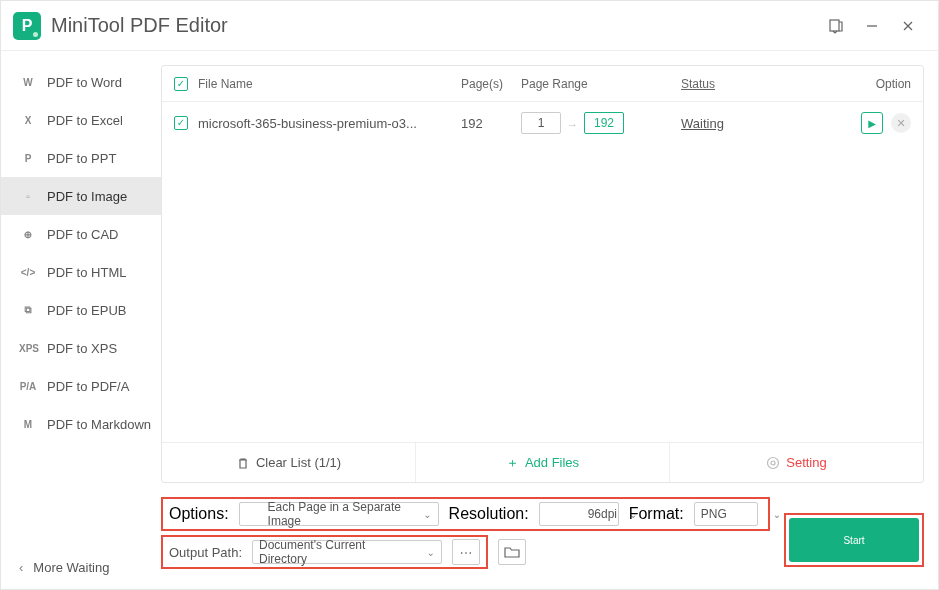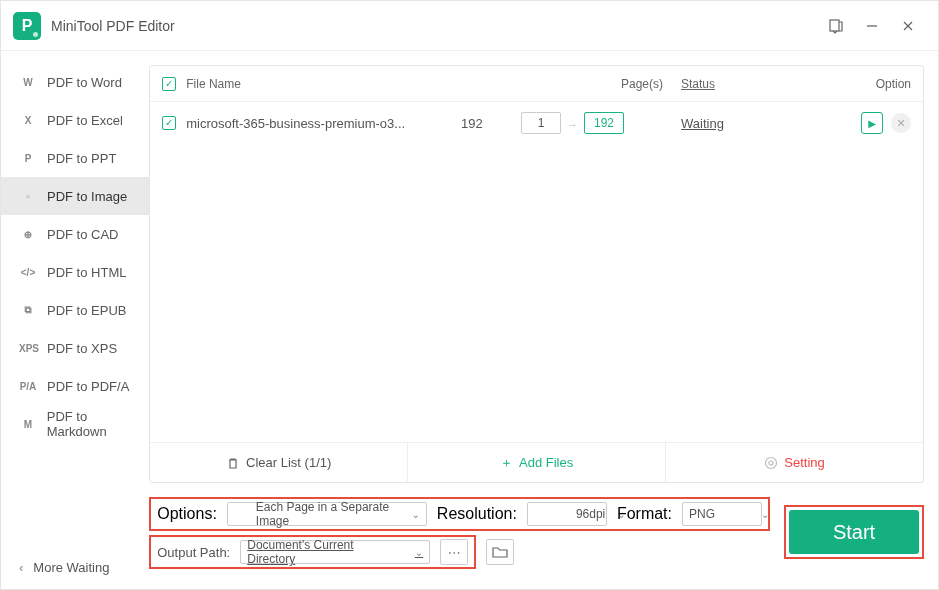--- a/index.html
+++ b/index.html
@@ -1,21 +1,21 @@
 <!DOCTYPE html>
 <html><head>
 <meta charset="utf-8">
 <style>
 * { box-sizing: border-box; margin: 0; padding: 0; font-family: -apple-system, "Segoe UI", Arial, sans-serif; }
 body { width: 939px; height: 590px; background: #fff; border: 1px solid #e5e5e5; position: relative; }
 
 .titlebar { height: 50px; display: flex; align-items: center; padding: 0 12px; border-bottom: 1px solid #eee; }
 .app-logo { width: 28px; height: 28px; background: #15b07f; border-radius: 5px; display: flex; align-items: center; justify-content: center; color: #fff; font-weight: bold; font-size: 16px; position: relative; }
 .app-logo::after { content:""; position:absolute; right:3px; bottom:3px; width:5px; height:5px; background:#b7eed6; border-radius:50%;}
-.app-title { margin-left: 10px; color: #555; font-size: 14px; }
+.app-title { margin-left: 10px; color: #555; font-size: 20px; }
 .title-spacer { flex: 1; }
 .title-btn { width: 36px; height: 36px; display: flex; align-items: center; justify-content: center; color: #666; cursor: pointer; }
 
 .main { display: flex; height: calc(100% - 50px); }
 
 .sidebar { width: 160px; padding-top: 12px; display: flex; flex-direction: column; }
 .side-item { height: 38px; display: flex; align-items: center; padding-left: 18px; font-size: 13px; color: #555; cursor: pointer; }
 .side-item.active { background: #e9e9e9; color: #333; }
 .side-ico { width: 18px; font-size: 10px; color: #888; font-weight: 600; margin-right: 10px; text-align:center;}
 .side-spacer { flex: 1; }
@@ -42,30 +42,30 @@
 .play-btn { width: 22px; height: 22px; border: 1.5px solid #19b57f; border-radius: 3px; display:inline-flex; align-items:center; justify-content:center; color:#19b57f; font-size:10px; cursor:pointer;}
 .del-btn { width: 20px; height: 20px; border-radius: 50%; background:#f0f0f0; display:inline-flex; align-items:center; justify-content:center; color:#aaa; font-size:11px; margin-left:8px; cursor:pointer;}
 
 .table-footer { margin-top:auto; height: 40px; border-top: 1px solid #eee; display:flex; }
 .tf-cell { flex:1; display:flex; align-items:center; justify-content:center; font-size:13px; gap:6px; border-right:1px solid #eee; cursor:pointer;}
 .tf-cell:last-child { border-right:none; }
 .tf-clear { color:#555;}
 .tf-add { color:#19b57f;}
 .tf-setting { color:#ef4444;}
 
-.options-area { margin-top: 14px; display:flex; gap:14px; align-items:center;}
+.options-area { margin-top: 14px; display:flex; gap:14px; align-items:flex-end;}
 .opt-left { flex:1; display:flex; flex-direction:column; gap:6px; }
 .opt-row { display:flex; align-items:center; gap:10px; font-size:13px; color:#555; height:30px;}
 .red-outline { border: 2px solid #e74c3c; padding: 2px 6px; display:flex; align-items:center; gap:10px; height:34px;}
 .label { white-space:nowrap; }
 .select { height:24px; border:1px solid #ccc; border-radius:2px; display:flex; align-items:center; padding:0 6px; font-size:12px; color:#555; background:#fff; cursor:pointer; gap:12px;}
 .select .chev-d { color:#888; font-size:10px; margin-left:auto;}
 .icon-btn { width:28px; height:26px; border:1px solid #ccc; border-radius:2px; display:flex; align-items:center; justify-content:center; color:#666; cursor:pointer; }
 
-.start-btn { width:130px; height:44px; background:#15b07f; color:#fff; border:none; border-radius:3px; font-size:20px; cursor:pointer;}
+.start-btn { width:130px; height:44px; background:#15b07f; color:#fff; border:none; border-radius:3px; font-size:10px; cursor:pointer;}
 .start-wrap { border:2px solid #e74c3c; padding:3px;}
 
 svg { display:block; }
 </style>
 </head>
 <body>
 
 <div class="titlebar">
   <div class="app-logo">P</div>
   <div class="app-title">MiniTool PDF Editor</div>
@@ -142,20 +142,21 @@
   </div>
 
   <div class="content">
     <div class="table-wrap">
       <div class="thead">
         <div class="col-check">
             <span class="checkbox">✓</span>
           </div>
         <div class="col-name">File Name</div>
         <div class="col-pages">Page(s)</div>
+        <div class="col-range">Page Range</div>
         <div class="col-status">Status</div>
         <div class="col-option">Option</div>
       </div>
       <div id="tbody">
           <div class="trow">
             <div class="col-check">
               <span class="checkbox">✓</span>
             </div>
             <div class="col-name">microsoft-365-business-premium-o3...</div>
             <div class="col-pages">192</div>
@@ -206,29 +207,29 @@
           <div class="select" style="width:200px;padding-left:28px;">
             <span>Each Page in a Separate Image</span>
             <span class="chev-d">⌄</span>
           </div>
           <span class="label">Resolution:</span>
           <div class="select" style="width:80px;padding-left:48px;">
             <span>96dpi</span>
             <span class="chev-d">⌄</span>
           </div>
           <span class="label">Format:</span>
-          <div class="select" style="width:80px;gap:46px;">
+          <div class="select" style="width:64px;gap:46px;">
             <span>PNG</span>
             <span class="chev-d">⌄</span>
           </div>
         </div>
         <div class="opt-row">
           <div class="red-outline" style="">
             <span class="label">Output Path:</span>
-            <div class="select" style="width:190px;text-decoration:underline;">
+            <div class="select" style="width:190px;">
               <span>Document's Current Directory</span>
               <span class="chev-d">⌄</span>
             </div>
             <div class="icon-btn">
               <span>⋯</span>
             </div>
           </div>
           <div class="icon-btn">
             <span>
               <svg width="16" height="14" viewBox="0 0 16 14" fill="none" stroke="#666" stroke-width="1.2">

